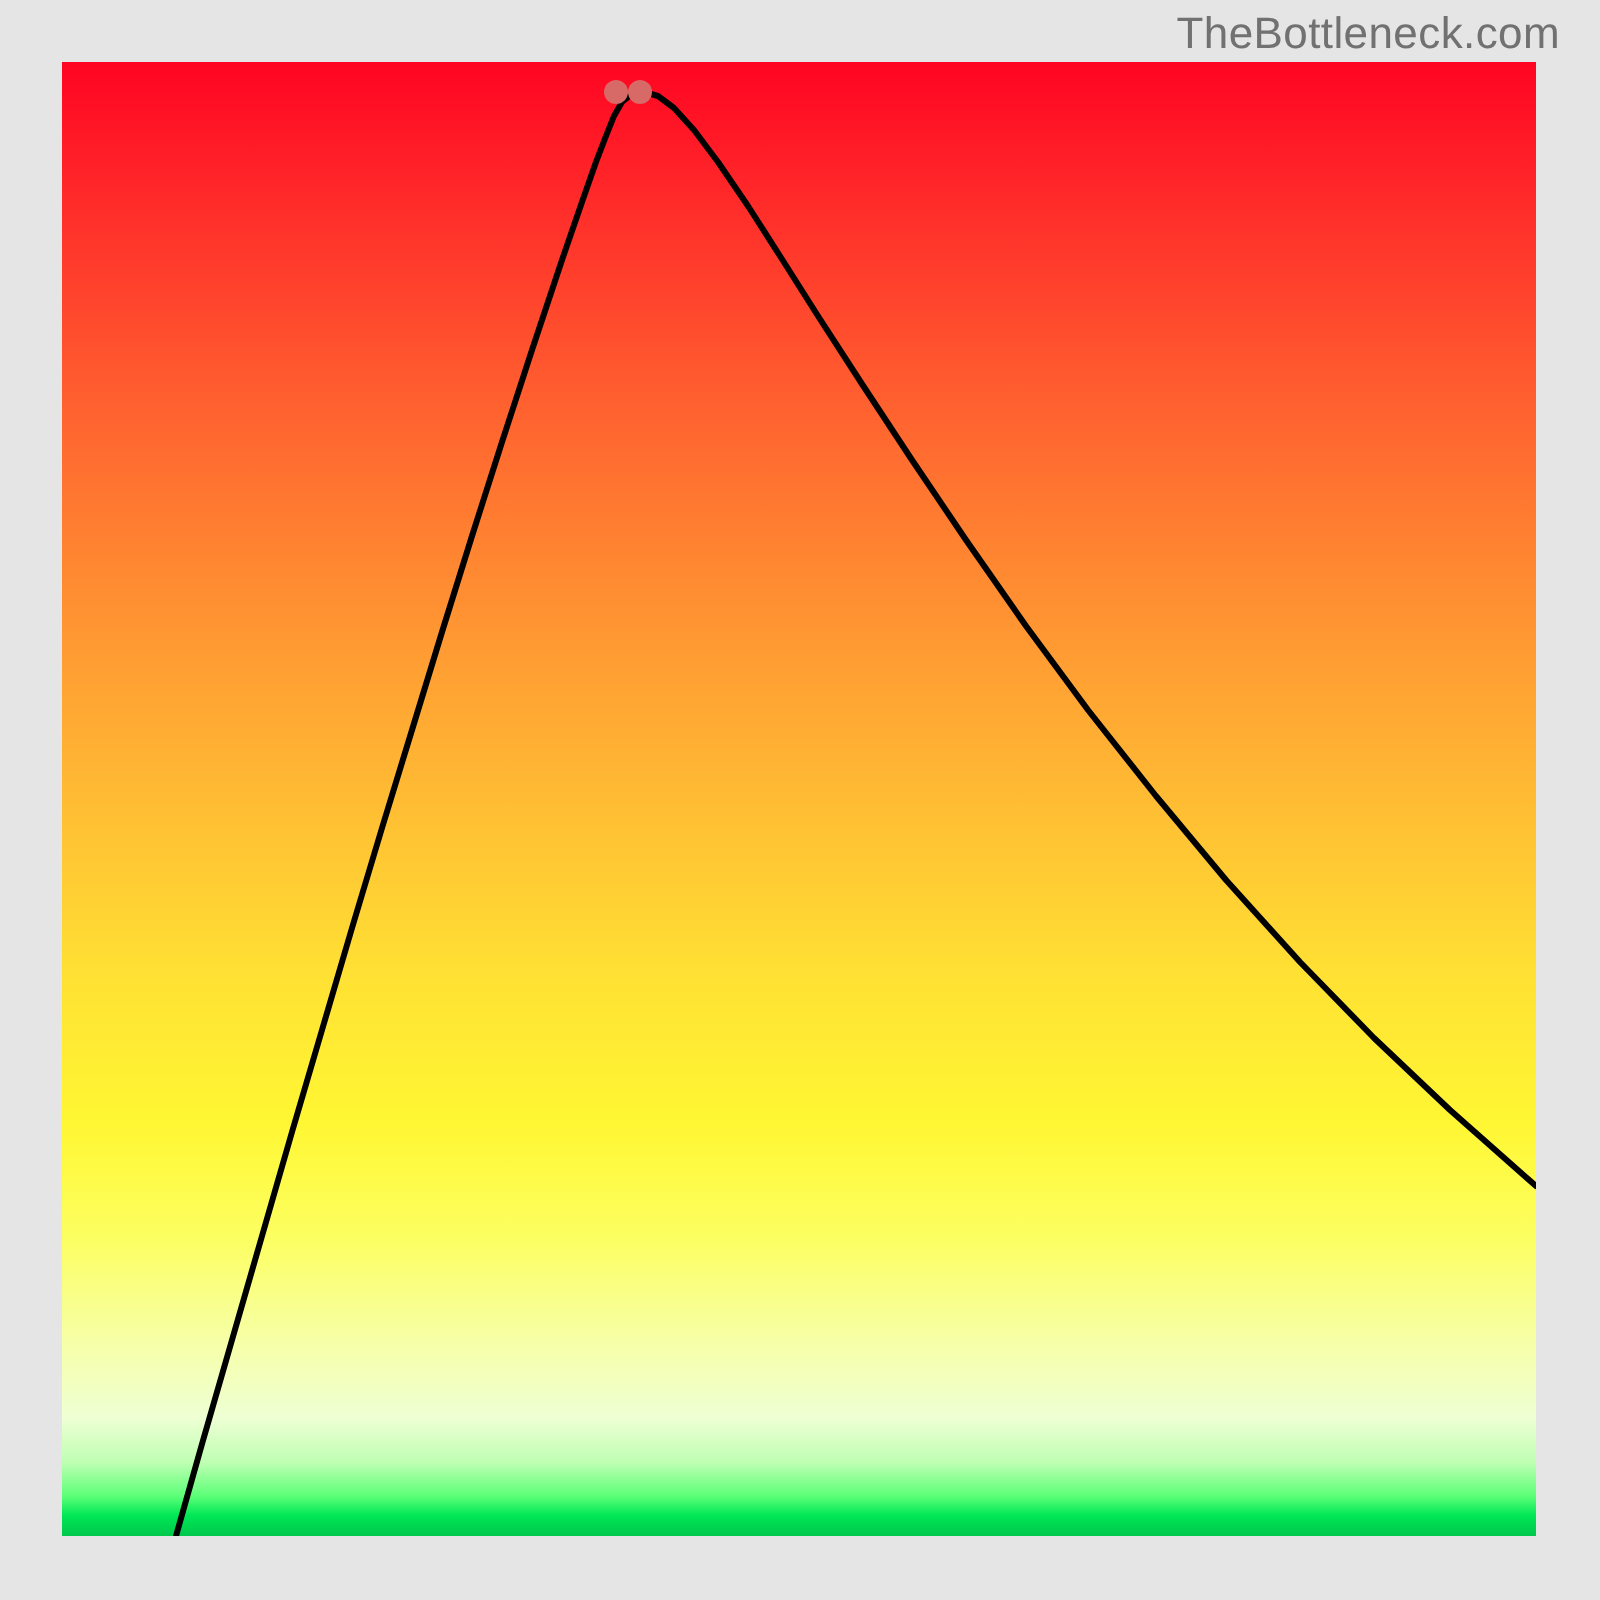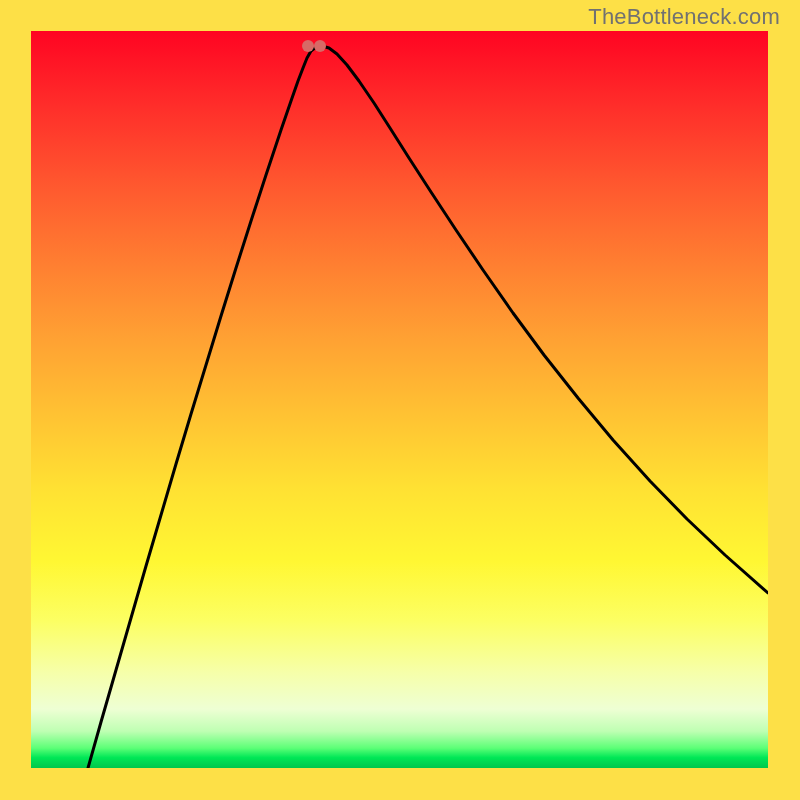--- a/index.html
+++ b/index.html
@@ -8,21 +8,21 @@
     width: 800px;
     height: 800px;
     background: #000000;
     overflow: hidden;
     font-family: Arial, Helvetica, sans-serif;
   }
   .stage {
     position: relative;
     width: 800px;
     height: 800px;
-    background: #fde047;
+    background: #e5e5e5;
   }
   .plot {
     position: absolute;
     left: 31px;
     top: 31px;
     width: 737px;
     height: 737px;
     
     background: linear-gradient(
       to bottom,

